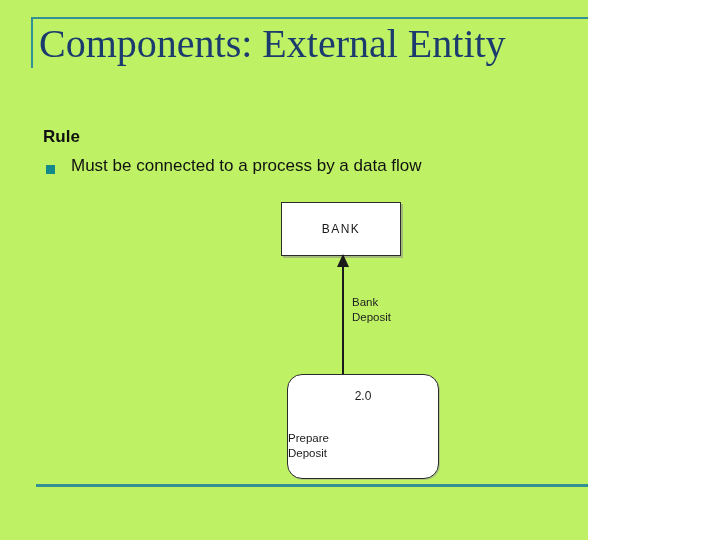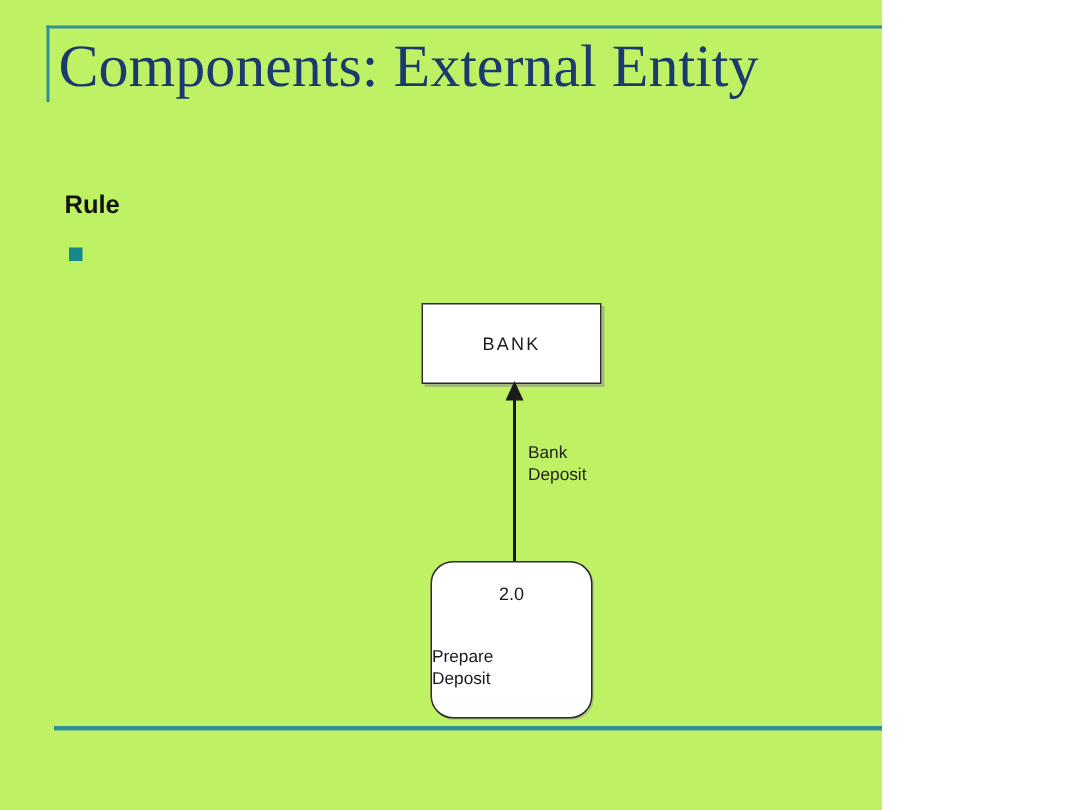--- a/index.html
+++ b/index.html
@@ -103,20 +103,21 @@
     white-space: pre-line;
   }
   .process-box {
     position: absolute;
     left: 287px; top: 374px;
     width: 106px; height: 103px;
     background: #ffffff;
     border: 1px solid #2b2b2b;
     border-radius: 15px;
     box-shadow: 1px 1px 0 rgba(150,150,150,0.45);
+    padding-left: 44px;
   }
   .process-number {
     position: absolute;
     left: 0; top: 14px;
     width: 100%;
     text-align: center;
     font-size: 12px;
     color: #1a1a1a;
   }
   .process-name {
@@ -143,20 +144,21 @@
 <div class="slide">
 
   <div class="top-rule"></div>
   <div class="title-accent-bar"></div>
 
   <div class="page-title">Components: External Entity</div>
 
   <div class="section-heading">Rule</div>
 
   <div class="bullet-marker"></div>
+  <div class="bullet-text">Must be connected to a process by a data flow</div>
 
   <div>
 
     <div class="entity-box">
       <span class="entity-label">BANK</span>
     </div>
 
     <div class="flow-arrowhead"></div>
     <div class="flow-line"></div>
 

